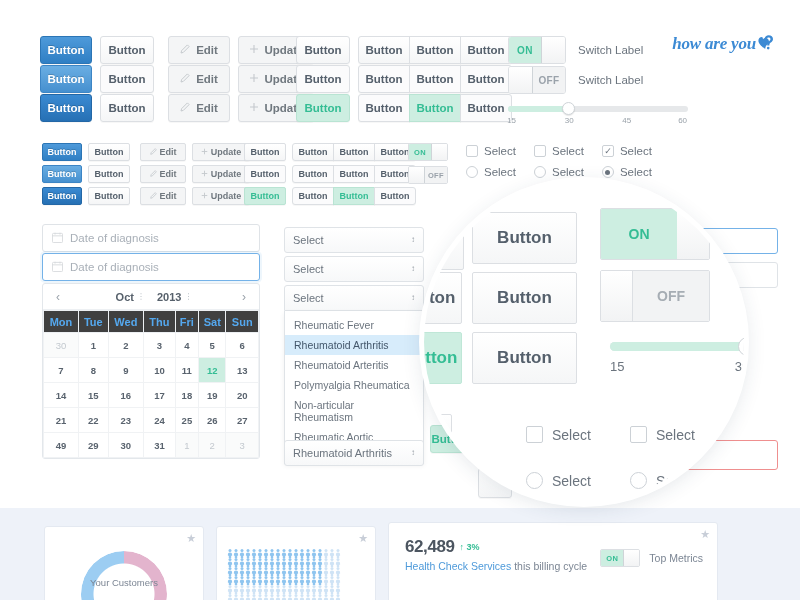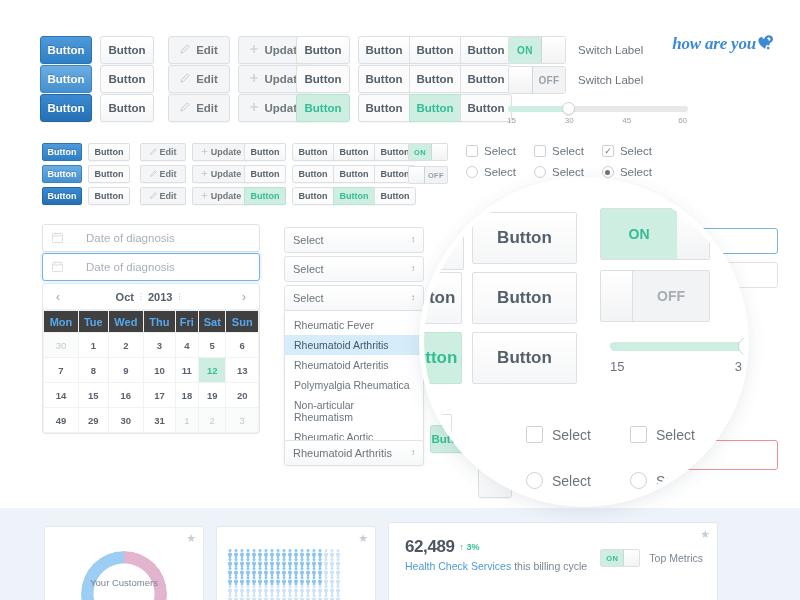--- a/index.html
+++ b/index.html
@@ -89,21 +89,21 @@
     align-items:center; justify-content:center; font-size:9px; color:#6b747e;
   }
   .box.rad { border-radius:50%; }
   .box.checked::after { content:"\2713"; font-size:9px; color:#6b747e; }
   .box.rad.checked::after { content:""; width:5px; height:5px; border-radius:50%; background:#6b747e; }
 
   
   .field {
     width:218px; height:28px; border:1px solid #dfe3e7; border-radius:3px;
     background:#fff; display:flex; align-items:center; padding:0 9px;
-    font-size:11.5px; color:#a9b0b8;gap:16px;
+    font-size:11.5px; color:#a9b0b8;
   }
   .field.focus { border-color:#74b2e8; box-shadow:0 0 0 2px rgba(116,178,232,.12); }
   .field .cal-icon { margin-right:7px; opacity:.4; }
 
   .select {
     width:140px; height:26px; border:1px solid #dfe3e7; border-radius:3px;
     background:linear-gradient(#fff,#f7f8f9);
     display:flex; align-items:center; justify-content:space-between;
     padding:0 8px; font-size:11px; color:#6b747e; cursor:pointer;
   }
@@ -113,21 +113,21 @@
         box-shadow:0 2px 5px rgba(0,0,0,.06); }
   .dd li { list-style:none; padding:4px 9px; font-size:10.5px; color:#6b747e; cursor:pointer; }
   .dd li.sel { background:#d7ecfb; color:#43576b; }
 
   
   .cal { width:218px; border:1px solid #e3e7eb; border-radius:3px; background:#fff; position:relative; }
   .cal-head { height:26px; display:flex; align-items:center; justify-content:center;
               border-bottom:1px solid #edf0f3; font-size:11px; color:#56606b; position:relative; }
   .cal-head .nav { position:absolute; width:22px; text-align:center; color:#9aa2aa; cursor:pointer; font-size:12px; }
   .cal-head .nav.prev { left:4px; } .cal-head .nav.next { right:4px; }
-  .cal-head b { font-weight:bold; }
+  .cal-head b { font-weight:bold;margin-left:9px; }
   .cal-head .sp { margin:0 3px; color:#b6bdc4; font-size:8px; }
   .cal table { border-collapse:collapse; width:100%; }
   .cal th { background:#404040; color:#54a8ef; font-size:11px; font-weight:bold;
             height:22px; border:1px solid #edf0f3; }
   .cal td { height:25px; text-align:center; font-size:9.5px; color:#59636e;
             border:1px solid #f0f2f4; font-weight:bold; cursor:pointer; }
   .cal td.mute { color:#c3c9cf; background:#fafbfb; font-weight:normal; }
   .cal td.sel { background:#cdeee1; color:#34bd94; }
 
   
@@ -526,20 +526,29 @@
           <tr>
             <td>14</td>
             <td>15</td>
             <td>16</td>
             <td>17</td>
             <td>18</td>
             <td>19</td>
             <td>20</td>
           </tr>
           <tr>
+            <td>21</td>
+            <td>22</td>
+            <td>23</td>
+            <td>24</td>
+            <td>25</td>
+            <td>26</td>
+            <td>27</td>
+          </tr>
+          <tr>
             <td>49</td>
             <td>29</td>
             <td>30</td>
             <td>31</td>
             <td class="mute">1</td>
             <td class="mute">2</td>
             <td class="mute">3</td>
           </tr>
         </tbody>
     </table>

